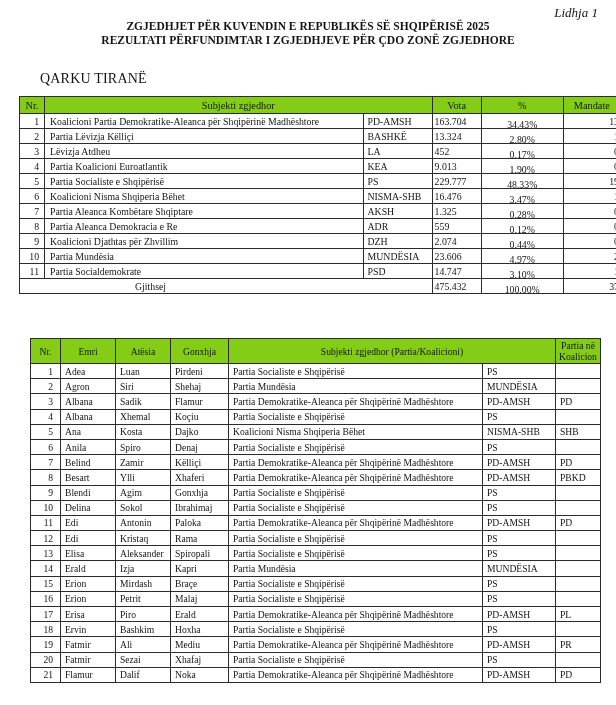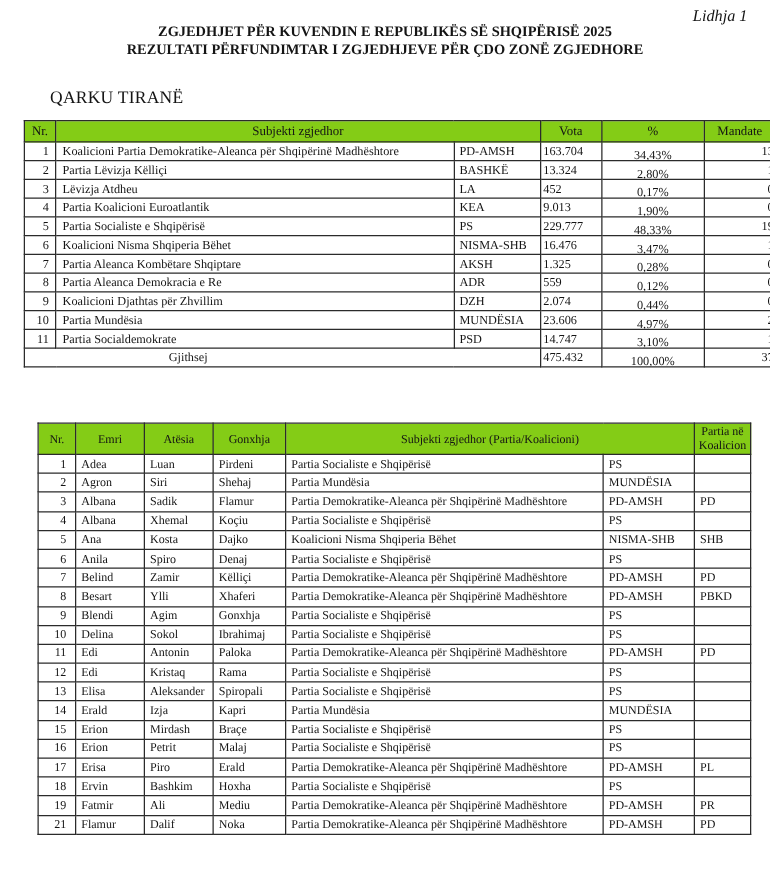--- a/index.html
+++ b/index.html
@@ -439,20 +439,29 @@
   <tr>
     <td class="nr">19</td>
     <td class="txt">Fatmir</td>
     <td class="txt">Ali</td>
     <td class="txt">Mediu</td>
     <td class="txt">Partia Demokratike-Aleanca për Shqipërinë Madhështore</td>
     <td class="txt">PD-AMSH</td>
     <td class="txt">PR</td>
   </tr>
 
+  <tr>
+    <td class="nr">20</td>
+    <td class="txt">Fatmir</td>
+    <td class="txt">Sezai</td>
+    <td class="txt">Xhafaj</td>
+    <td class="txt">Partia Socialiste e Shqipërisë</td>
+    <td class="txt">PS</td>
+    <td class="txt"></td>
+  </tr>
 
   <tr>
     <td class="nr">21</td>
     <td class="txt">Flamur</td>
     <td class="txt">Dalif</td>
     <td class="txt">Noka</td>
     <td class="txt">Partia Demokratike-Aleanca për Shqipërinë Madhështore</td>
     <td class="txt">PD-AMSH</td>
     <td class="txt">PD</td>
   </tr>

